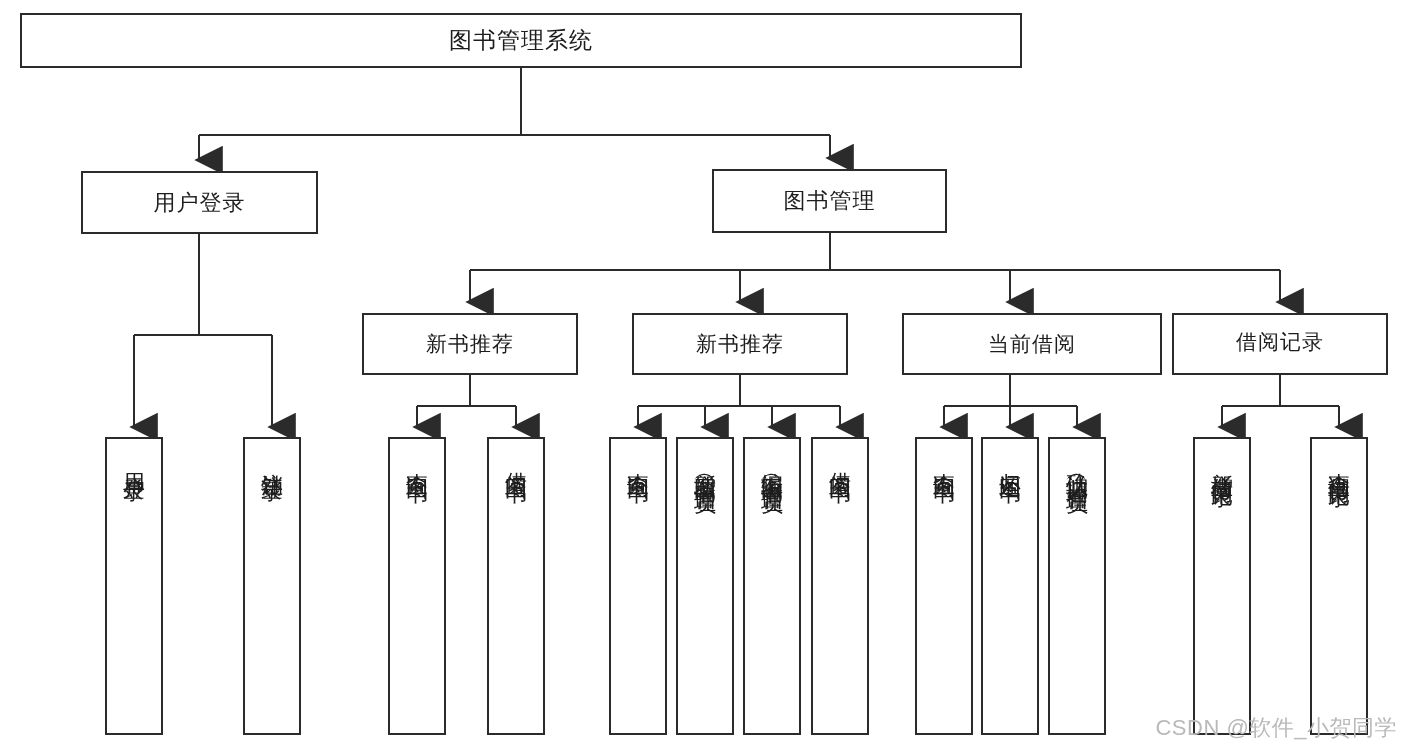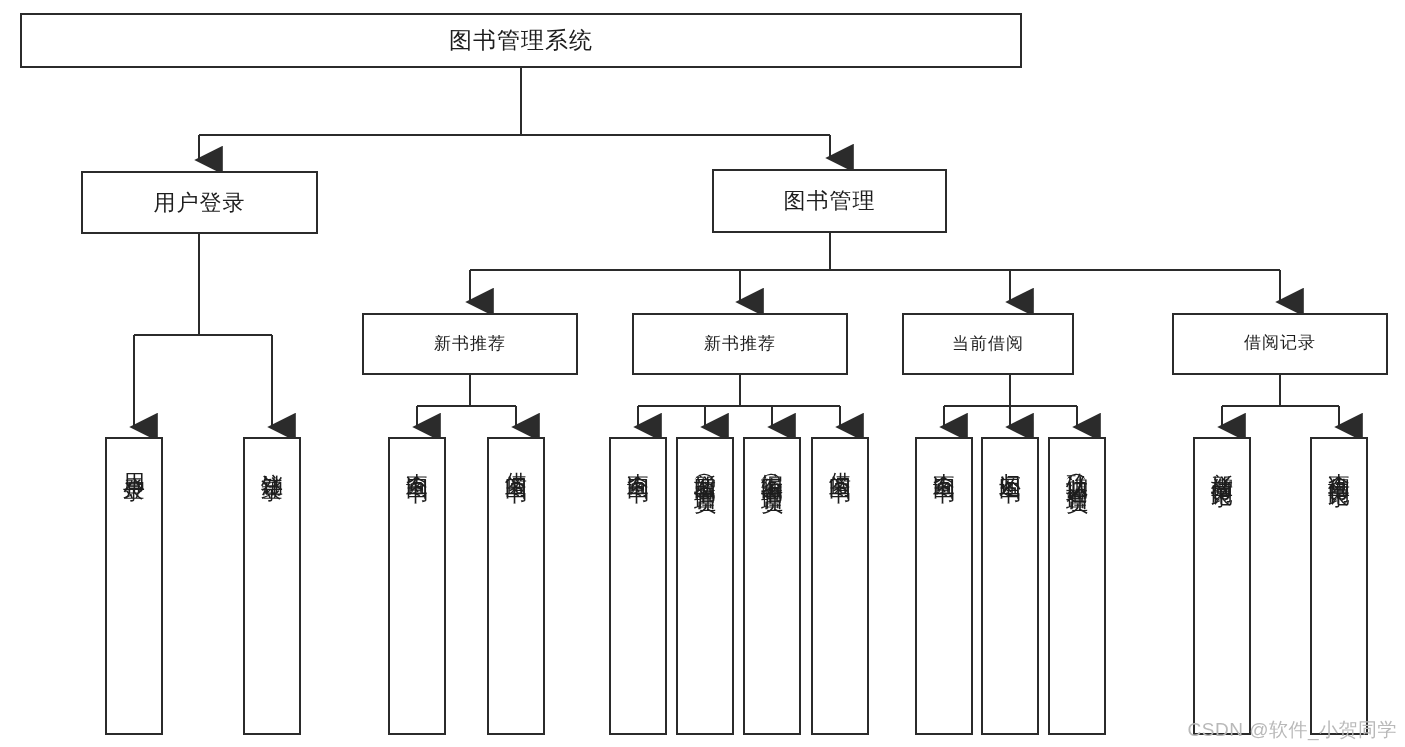--- a/index.html
+++ b/index.html
@@ -38,27 +38,27 @@
   .node.vert .lbl{
     writing-mode:vertical-rl;
     text-orientation:upright;
     font-size:22px;
     letter-spacing:3px;
     line-height:1;
     white-space:nowrap;
   }
   .node.root .lbl{font-size:23px;}
   .node.lvl1 .lbl{font-size:22px;}
-  .node.lvl2 .lbl{font-size:17px;}
+  .node.lvl2 .lbl{font-size:21px;}
 
   #watermark{
     position:absolute;
     right:8px;
     bottom:4px;
-    font-size:19px;
+    font-size:22px;
     color:#b9b9b9;
     letter-spacing:0.5px;
     z-index:5;
     white-space:nowrap;
     font-family:"Liberation Sans","DejaVu Sans",sans-serif;
   }
 </style>
 </head>
 <body>
 
@@ -124,21 +124,21 @@
   <div class="node lvl1" style="left:712px;top:169px;width:235px;height:64px;">
     <span class="lbl">图书管理</span>
   </div>
 
   <div class="node lvl2" style="left:362px;top:313px;width:216px;height:62px;">
     <span class="lbl">新书推荐</span>
   </div>
   <div class="node lvl2" style="left:632px;top:313px;width:216px;height:62px;">
     <span class="lbl">新书推荐</span>
   </div>
-  <div class="node lvl2" style="left:902px;top:313px;width:172px;height:62px;">
+  <div class="node lvl2" style="left:902px;top:313px;width:260px;height:62px;">
     <span class="lbl">当前借阅</span>
   </div>
   <div class="node lvl2" style="left:1172px;top:313px;width:216px;height:62px;font-family:Liberation Mono, monospace;">
     <span class="lbl">借阅记录</span>
   </div>
 
   <div class="node vert" style="left:105px;top:437px;width:58px;height:298px;">
     <span class="lbl">用户登录</span>
   </div>
   <div class="node vert" style="left:243px;top:437px;width:58px;height:298px;">

